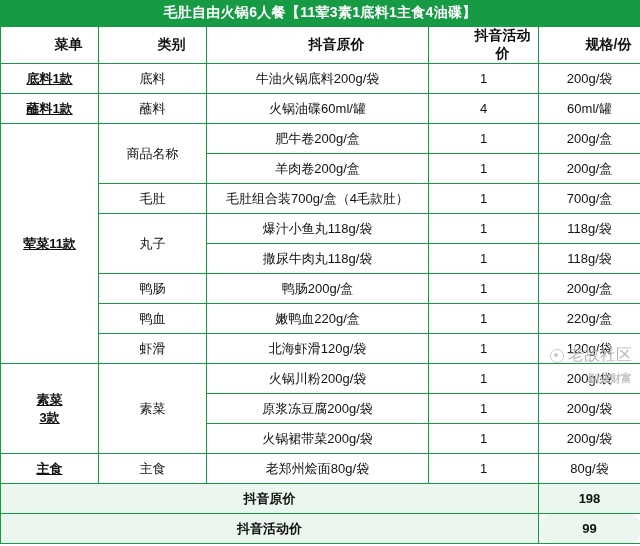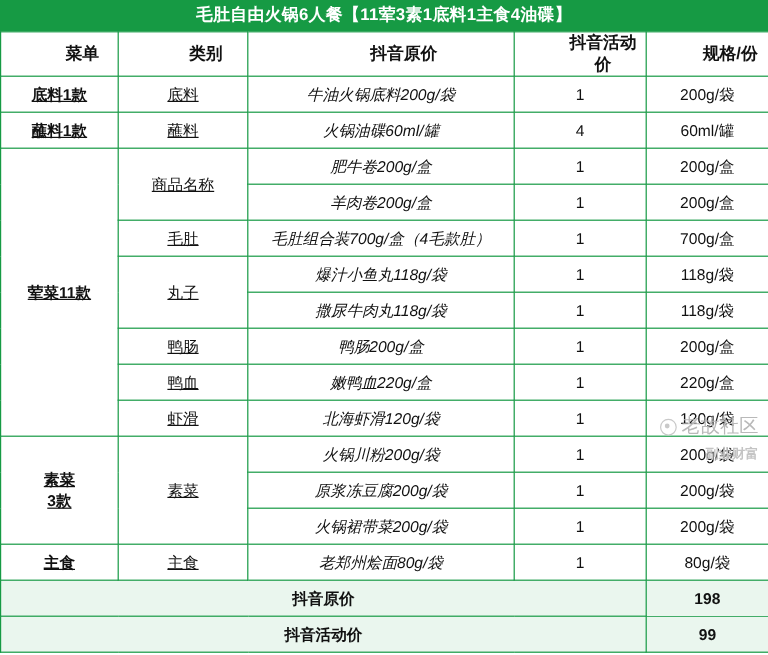--- a/index.html
+++ b/index.html
@@ -60,25 +60,23 @@
   col.c4 { width: 102px; }
 
   td.group {
     font-weight: bold;
     font-size: 14px;
     line-height: 1.35;
     text-decoration: underline;
   }
   td.cat {
     font-size: 13px;
-    text-decoration: underline;
   }
   td.name {
     font-size: 13px;
-    font-style: italic;
   }
   .price-row td {
     font-weight: bold;
     height: 36px;
   }
   .price-label {
     font-size: 14px;
     color: #111111;
     background: #eaf6ee !important;
   }
@@ -91,20 +89,21 @@
   .promo-label {
     font-size: 14px;
     color: #e2231a;
     background: #eaf6ee !important;
     font-family: Liberation Serif, serif;
   }
   .promo-value {
     font-size: 18px;
     color: #e2231a;
     background: #eaf6ee !important;
+    border-radius: 14px;
   }
   .watermark {
     position: absolute;
     right: 8px;
     bottom: 42px;
     font-size: 16px;
     color: #b9b9b9;
     display: flex;
     align-items: center;
     gap: 4px;

